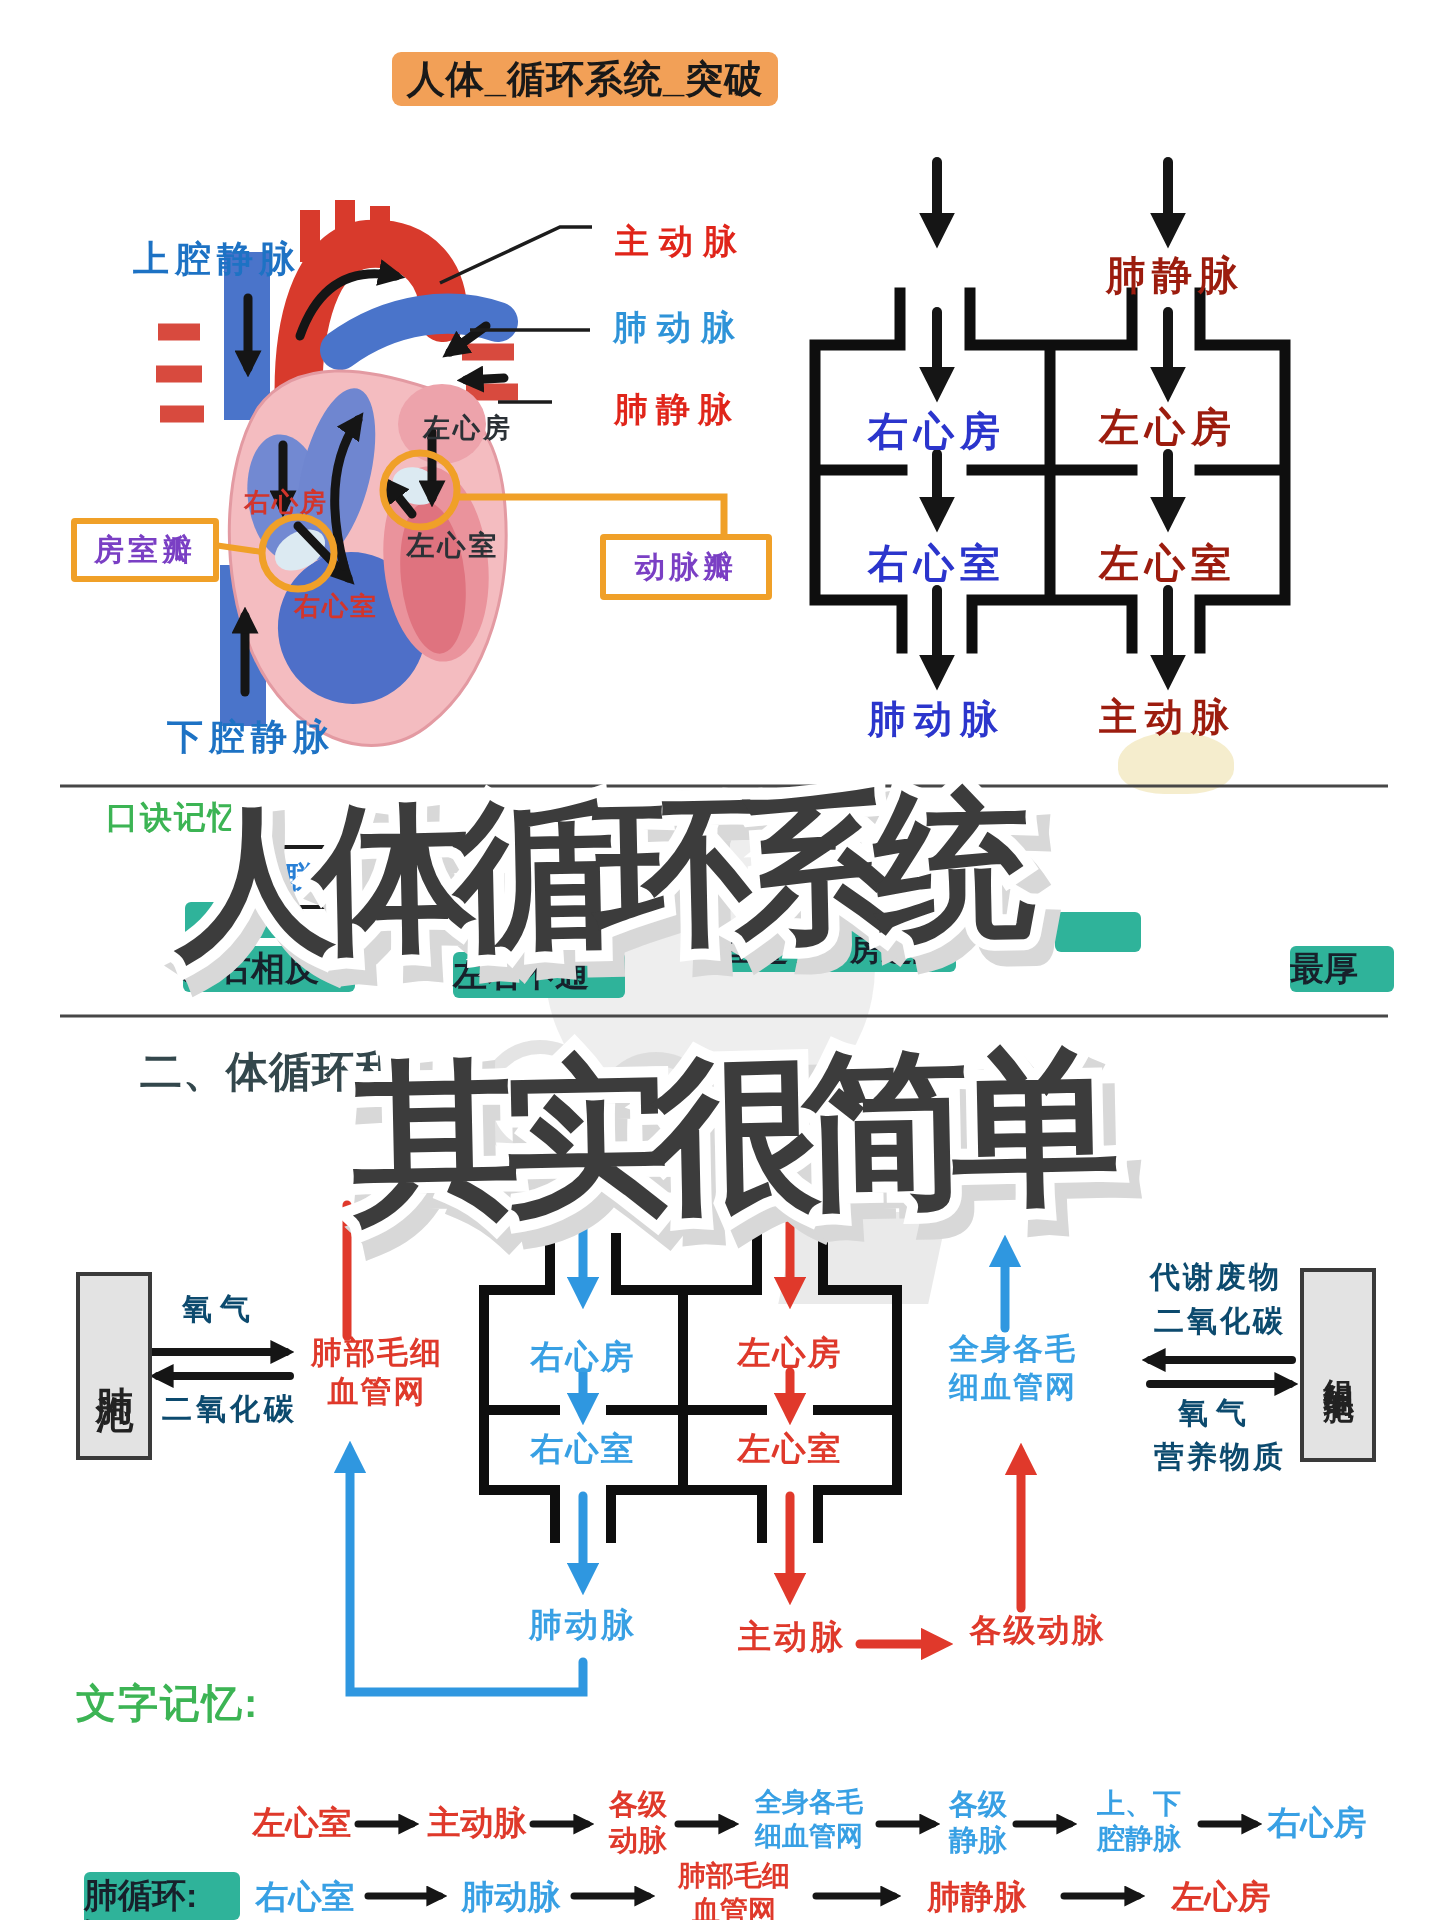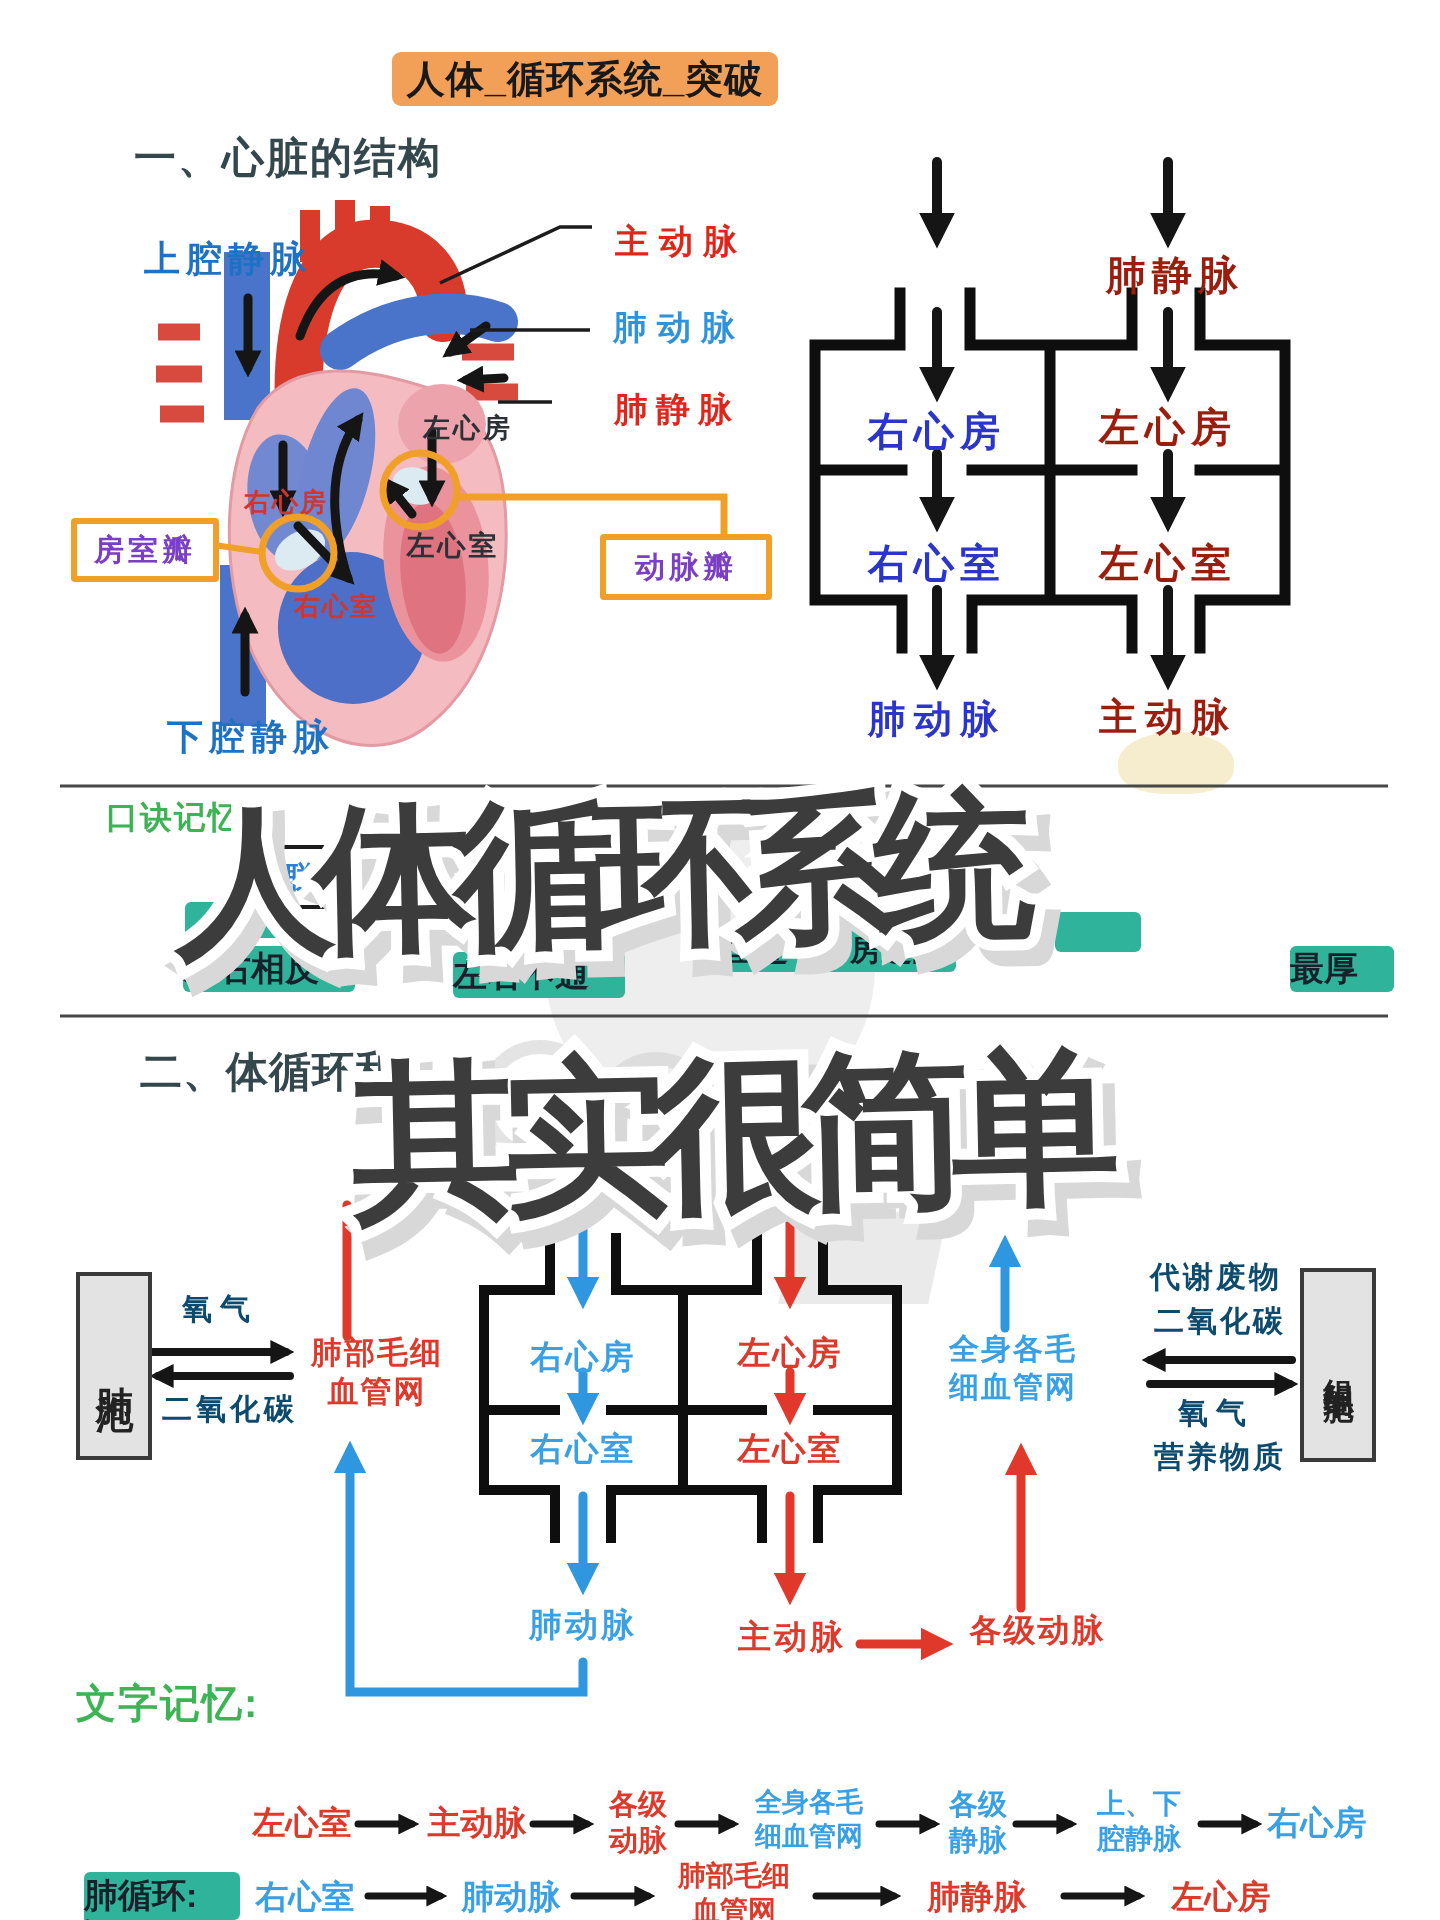--- a/index.html
+++ b/index.html
@@ -189,23 +189,22 @@
       <path d="M574 1896 H648" marker-end="url(#hbs)"></path>
       <path d="M816 1896 H894" marker-end="url(#hbs)"></path>
       <path d="M1064 1896 H1138" marker-end="url(#hbs)"></path>
     </g>
   </svg>
 
   <div class="title-banner z4">
     <span>人体_循环系统_突破</span>
   </div>
 
-  <div class="heading c-head z4" style="left:134px;top:130px;font-size:42px;letter-spacing:2px;">一、心脏的结构</div>
-
-  <div class="lbl c-vc ls6 z4" style="left:128px;top:236px;width:200px;font-size:36px;">上腔静脉</div>
+
+  <div class="lbl c-vc ls6 z4" style="left:117px;top:236px;width:200px;font-size:36px;">上腔静脉</div>
   <div class="lbl c-bred ls10 z4" style="left:596px;top:220px;width:170px;font-size:34px;">主动脉</div>
   <div class="lbl c-bblue ls10 z4" style="left:594px;top:306px;width:170px;font-size:34px;">肺动脉</div>
   <div class="lbl c-bred ls8 z4" style="left:592px;top:388px;width:170px;font-size:34px;">肺静脉</div>
   <div class="lbl c-dark z4" style="left:408px;top:412px;width:120px;font-size:27px;letter-spacing:3px;">左心房</div>
   <div class="lbl c-hred z4" style="left:226px;top:486px;width:120px;font-size:26px;letter-spacing:2px;">右心房</div>
   <div class="lbl c-dark z4" style="left:388px;top:528px;width:130px;font-size:28px;letter-spacing:3px;">左心室</div>
   <div class="lbl c-hred z4" style="left:276px;top:590px;width:120px;font-size:26px;letter-spacing:2px;">右心室</div>
   <div class="lbl c-vc ls6 z4" style="left:146px;top:714px;width:210px;font-size:36px;">下腔静脉</div>
 
   <div class="obox z4" style="left:71px;top:518px;width:136px;height:52px;">

